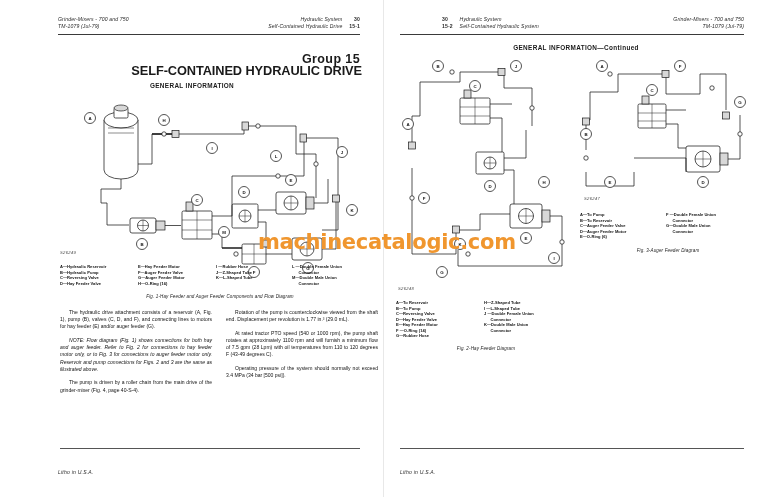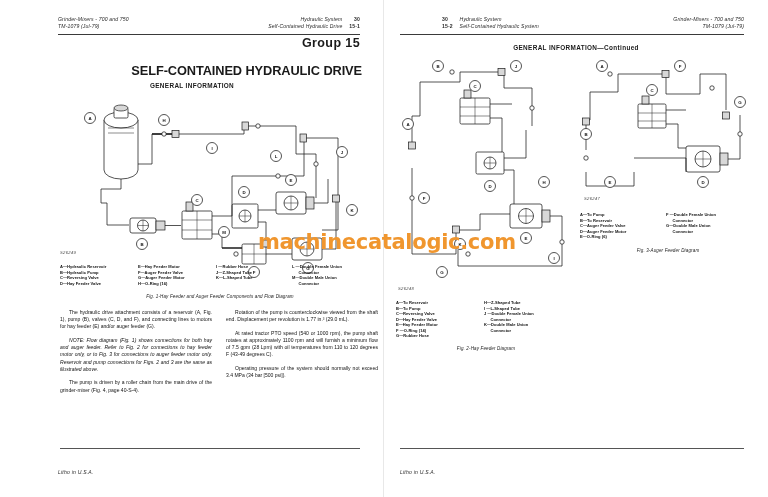--- a/index.html
+++ b/index.html
@@ -12,21 +12,21 @@
   
   .head{position:absolute;top:16px;left:0;right:0;height:26px;}
   .head .hl{position:absolute;left:58px;top:0;font-style:italic;font-size:5.1px;line-height:7.4px;letter-spacing:.15px;color:#2b2b2b;}
   .head .hr{position:absolute;right:24px;top:0;text-align:right;font-style:italic;font-size:5.1px;line-height:7.4px;letter-spacing:.15px;color:#2b2b2b;}
   .head .hr b, .head .hl b{font-style:normal;font-weight:bold;}
   .head .num{display:inline-block;width:16px;text-align:right;}
   .head .numl{display:inline-block;width:16px;text-align:left;}
   .rule{position:absolute;height:1px;background:#3a3a3a;}
 
   
-  .grp{position:absolute;right:24px;top:36px;font-weight:bold;font-size:12.5px;letter-spacing:.4px;}
+  .grp{position:absolute;right:24px;top:52px;font-weight:bold;font-size:12.5px;letter-spacing:.4px;}
   .maintitle{position:absolute;left:0;right:22px;top:63px;text-align:right;font-weight:bold;font-size:12.8px;letter-spacing:-.1px;}
   .subtitle{position:absolute;left:0;right:0;top:82px;text-align:center;font-weight:bold;font-size:6.4px;letter-spacing:.35px;}
   .subtitle.r{top:44px;}
 
   
   .art{position:absolute;}
   .artnum{position:absolute;font-size:4.2px;font-style:italic;color:#555;letter-spacing:.3px;}
 
   
   .legend{position:absolute;font-size:4.05px;line-height:5.5px;font-weight:bold;letter-spacing:.05px;color:#111;}

